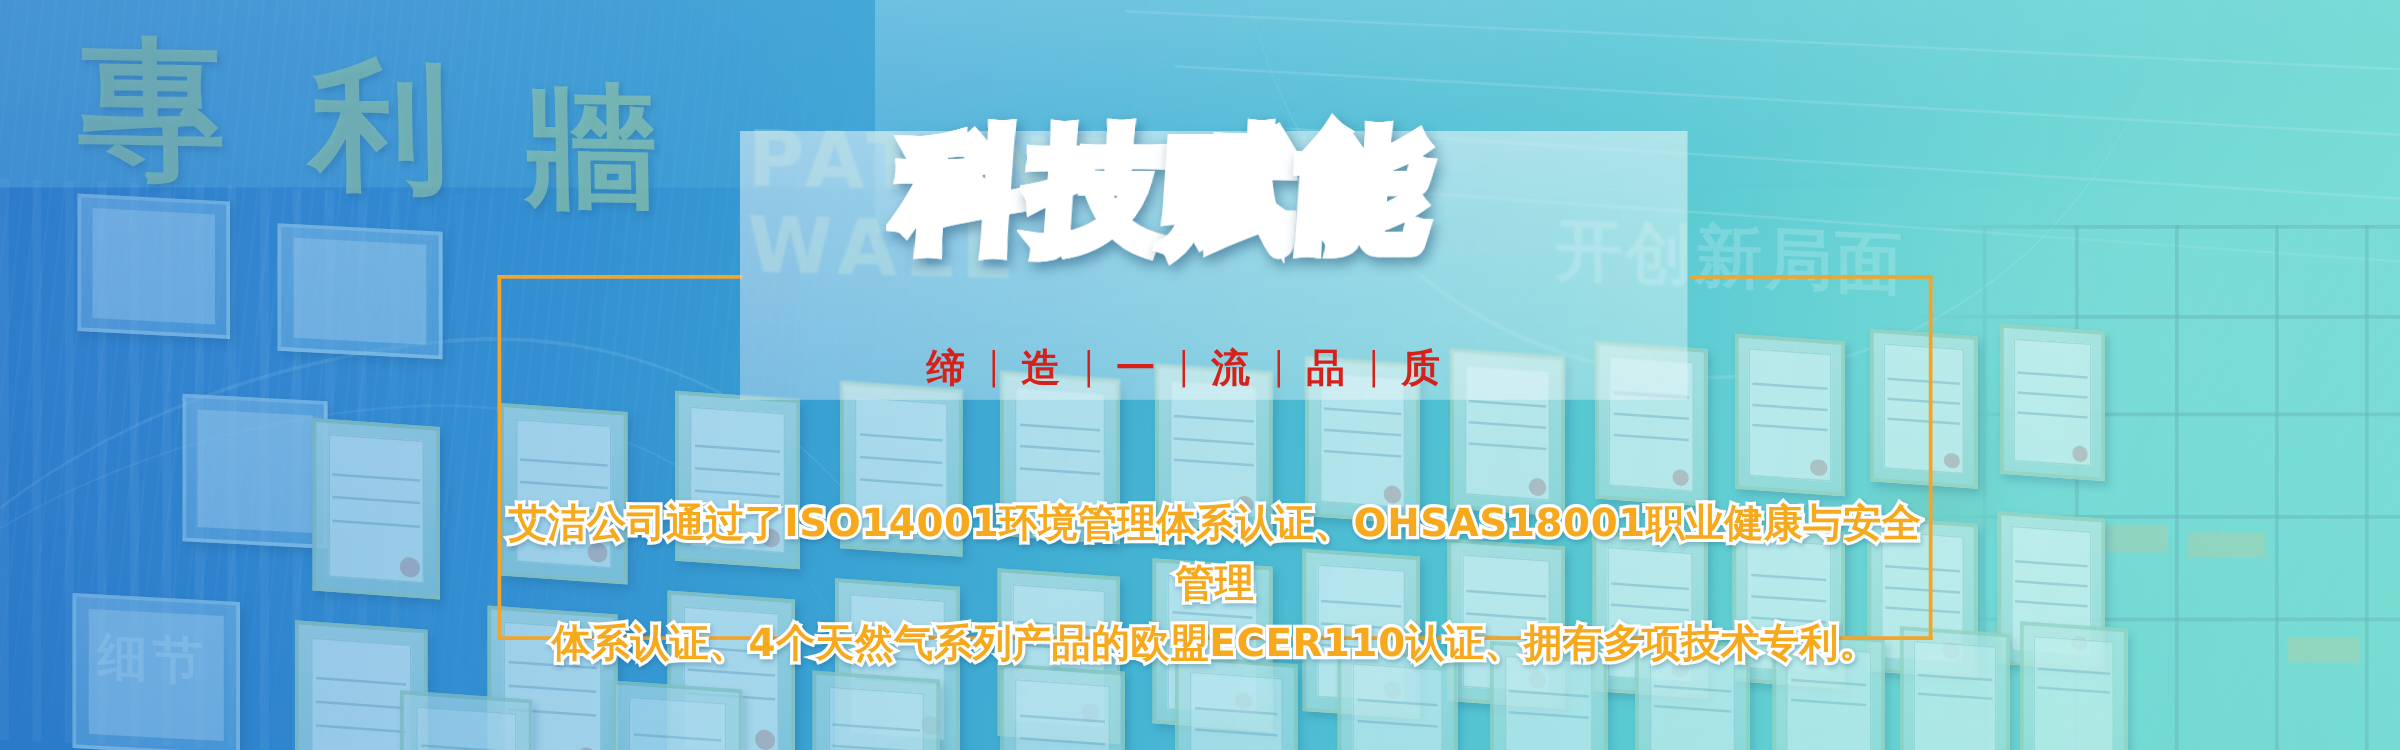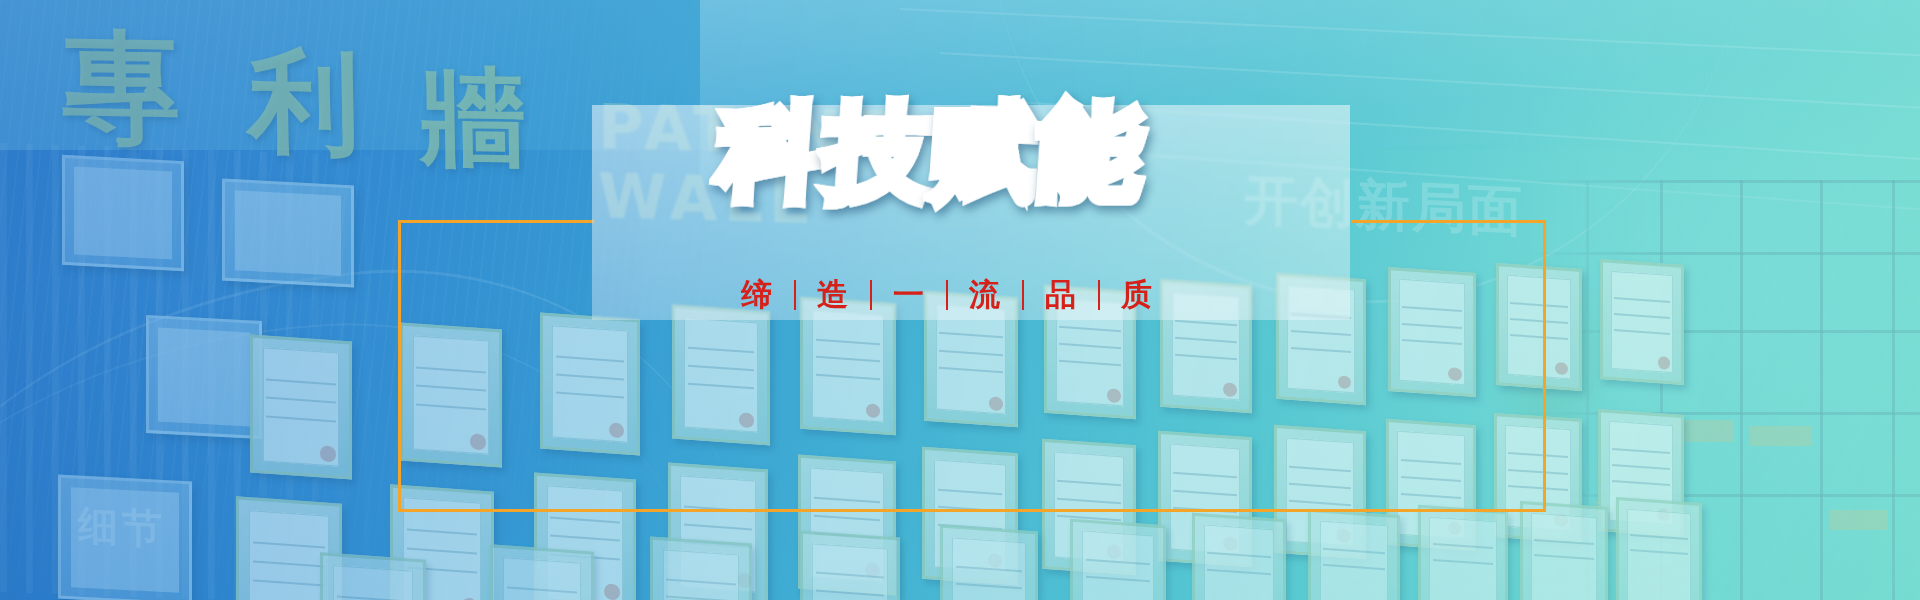--- a/index.html
+++ b/index.html
@@ -593,15 +593,17 @@
     <span class="ch">一</span>
     <span class="sep"></span>
     <span class="ch">流</span>
     <span class="sep"></span>
     <span class="ch">品</span>
     <span class="sep"></span>
     <span class="ch">质</span>
   </div>
 
   <div class="desc">
+    <span class="line">艾洁公司通过了ISO14001环境管理体系认证、OHSAS18001职业健康与安全管理</span>
+    <span class="line">体系认证、4个天然气系列产品的欧盟ECER110认证、拥有多项技术专利。</span>
   </div>
 
 </div>
 
 </body></html>

